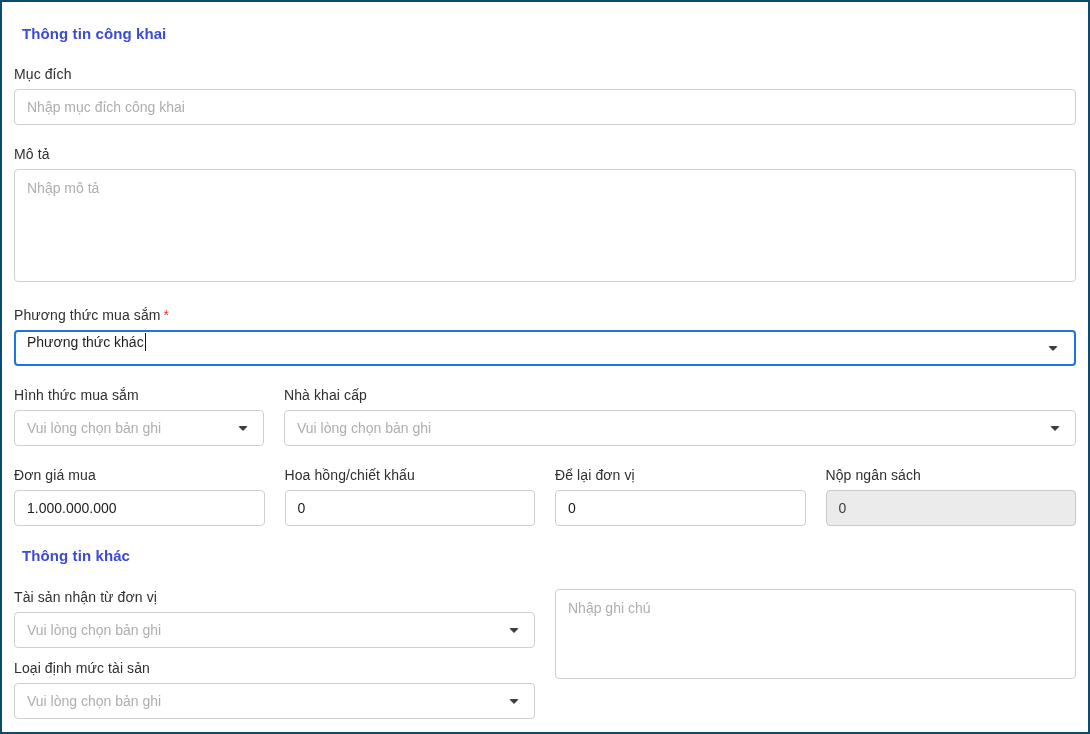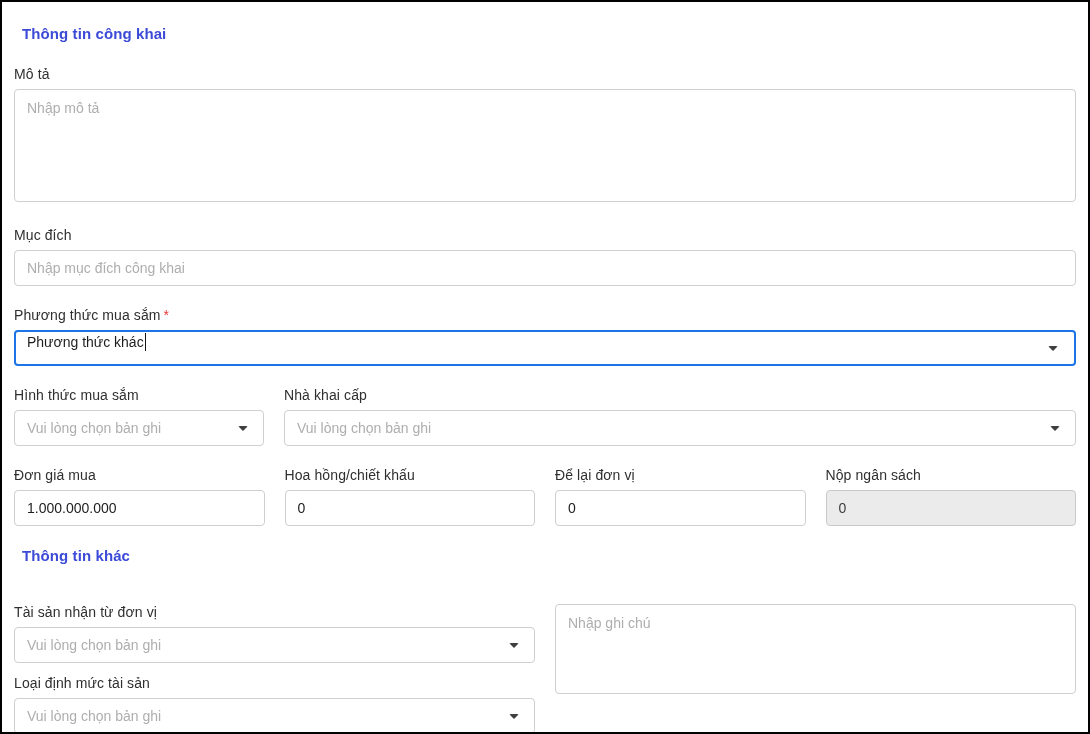--- a/index.html
+++ b/index.html
@@ -4,34 +4,34 @@
 <style>
   * { margin: 0; padding: 0; box-sizing: border-box; }
   html, body { background: #ffffff; }
   body {
     font-family: "Liberation Sans", "DejaVu Sans", sans-serif;
     width: 1090px; height: 734px;
     overflow: hidden;
   }
   .window {
     width: 1090px; height: 734px;
-    border: 2px solid #000000;
+    border: 2px solid #0c4a6e;
     background: #ffffff;
     padding: 0 12px;
     overflow: hidden;
   }
   .section-title {
     color: #3c4bd7;
     font-size: 15px;
     font-weight: bold;
     margin-left: 8px;
     letter-spacing: 0.1px;
   }
   .section-title.first { margin-top: 23px; margin-bottom: 24px; }
-  .section-title.second { margin-top: 21px; margin-bottom: 40px; }
+  .section-title.second { margin-top: 21px; margin-bottom: 25px; }
   .form-group { margin-bottom: 21px; }
   .field-label {
     display: block;
     font-size: 14px;
     color: #2f2f2f;
     margin-bottom: 7px;
     letter-spacing: 0.1px;
   }
   .required-mark { color: #e53935; margin-left: 3px; }
   .row { display: flex; gap: 20px; }
@@ -102,27 +102,27 @@
   .bottom-left .form-group { margin-bottom: 12px; }
 </style>
 </head>
 <body>
 
 <div class="window">
 
   <div class="section-title first">Thông tin công khai</div>
 
   <div class="form-group">
-    <label class="field-label">Mô tả</label>
-    <textarea class="area-input area-tall" placeholder="Nhập mô tả" style=""></textarea>
+    <label class="field-label">Mục đích</label>
+    <input type="text" class="text-input" placeholder="Nhập mục đích công khai" style="">
   </div>
 
   <div class="form-group">
-    <label class="field-label">Mục đích</label>
-    <input type="text" class="text-input" placeholder="Nhập mục đích công khai" style="">
+    <label class="field-label">Mô tả</label>
+    <textarea class="area-input area-tall" placeholder="Nhập mô tả" style=""></textarea>
   </div>
 
   <div class="form-group">
     <label class="field-label"><span>Phương thức mua sắm</span><span class="required-mark">*</span></label>
     <div class="combobox focused">
       <span>Phương thức khác</span>
       <span class="text-cursor"></span>
       <span class="caret-down"></span>
     </div>
   </div>

